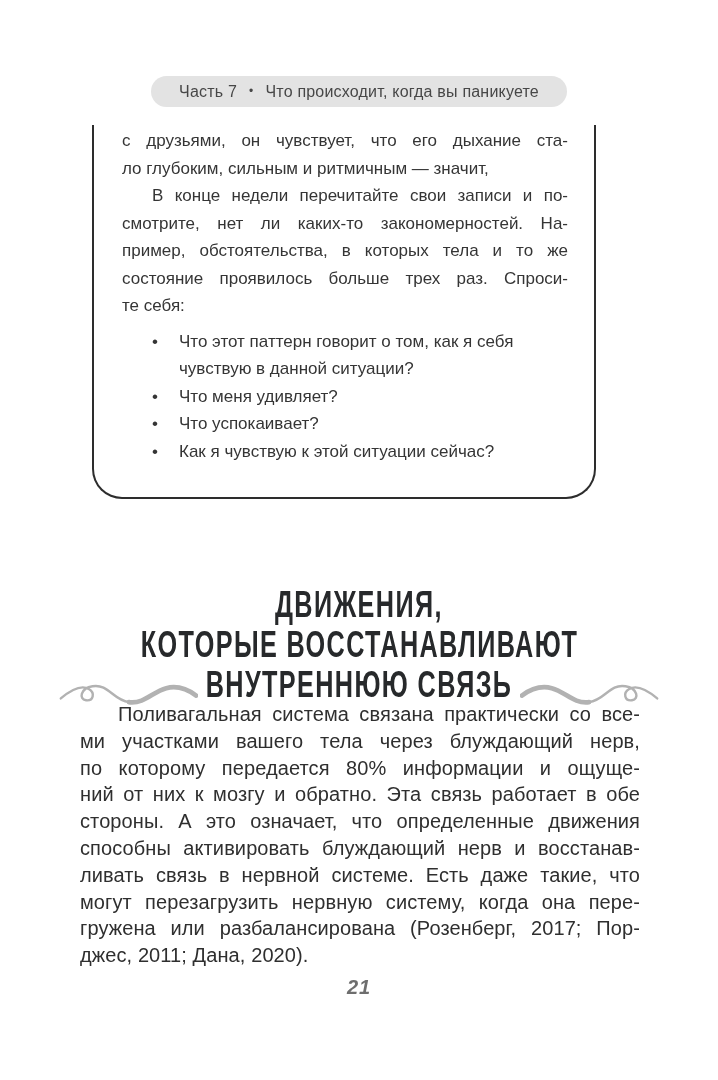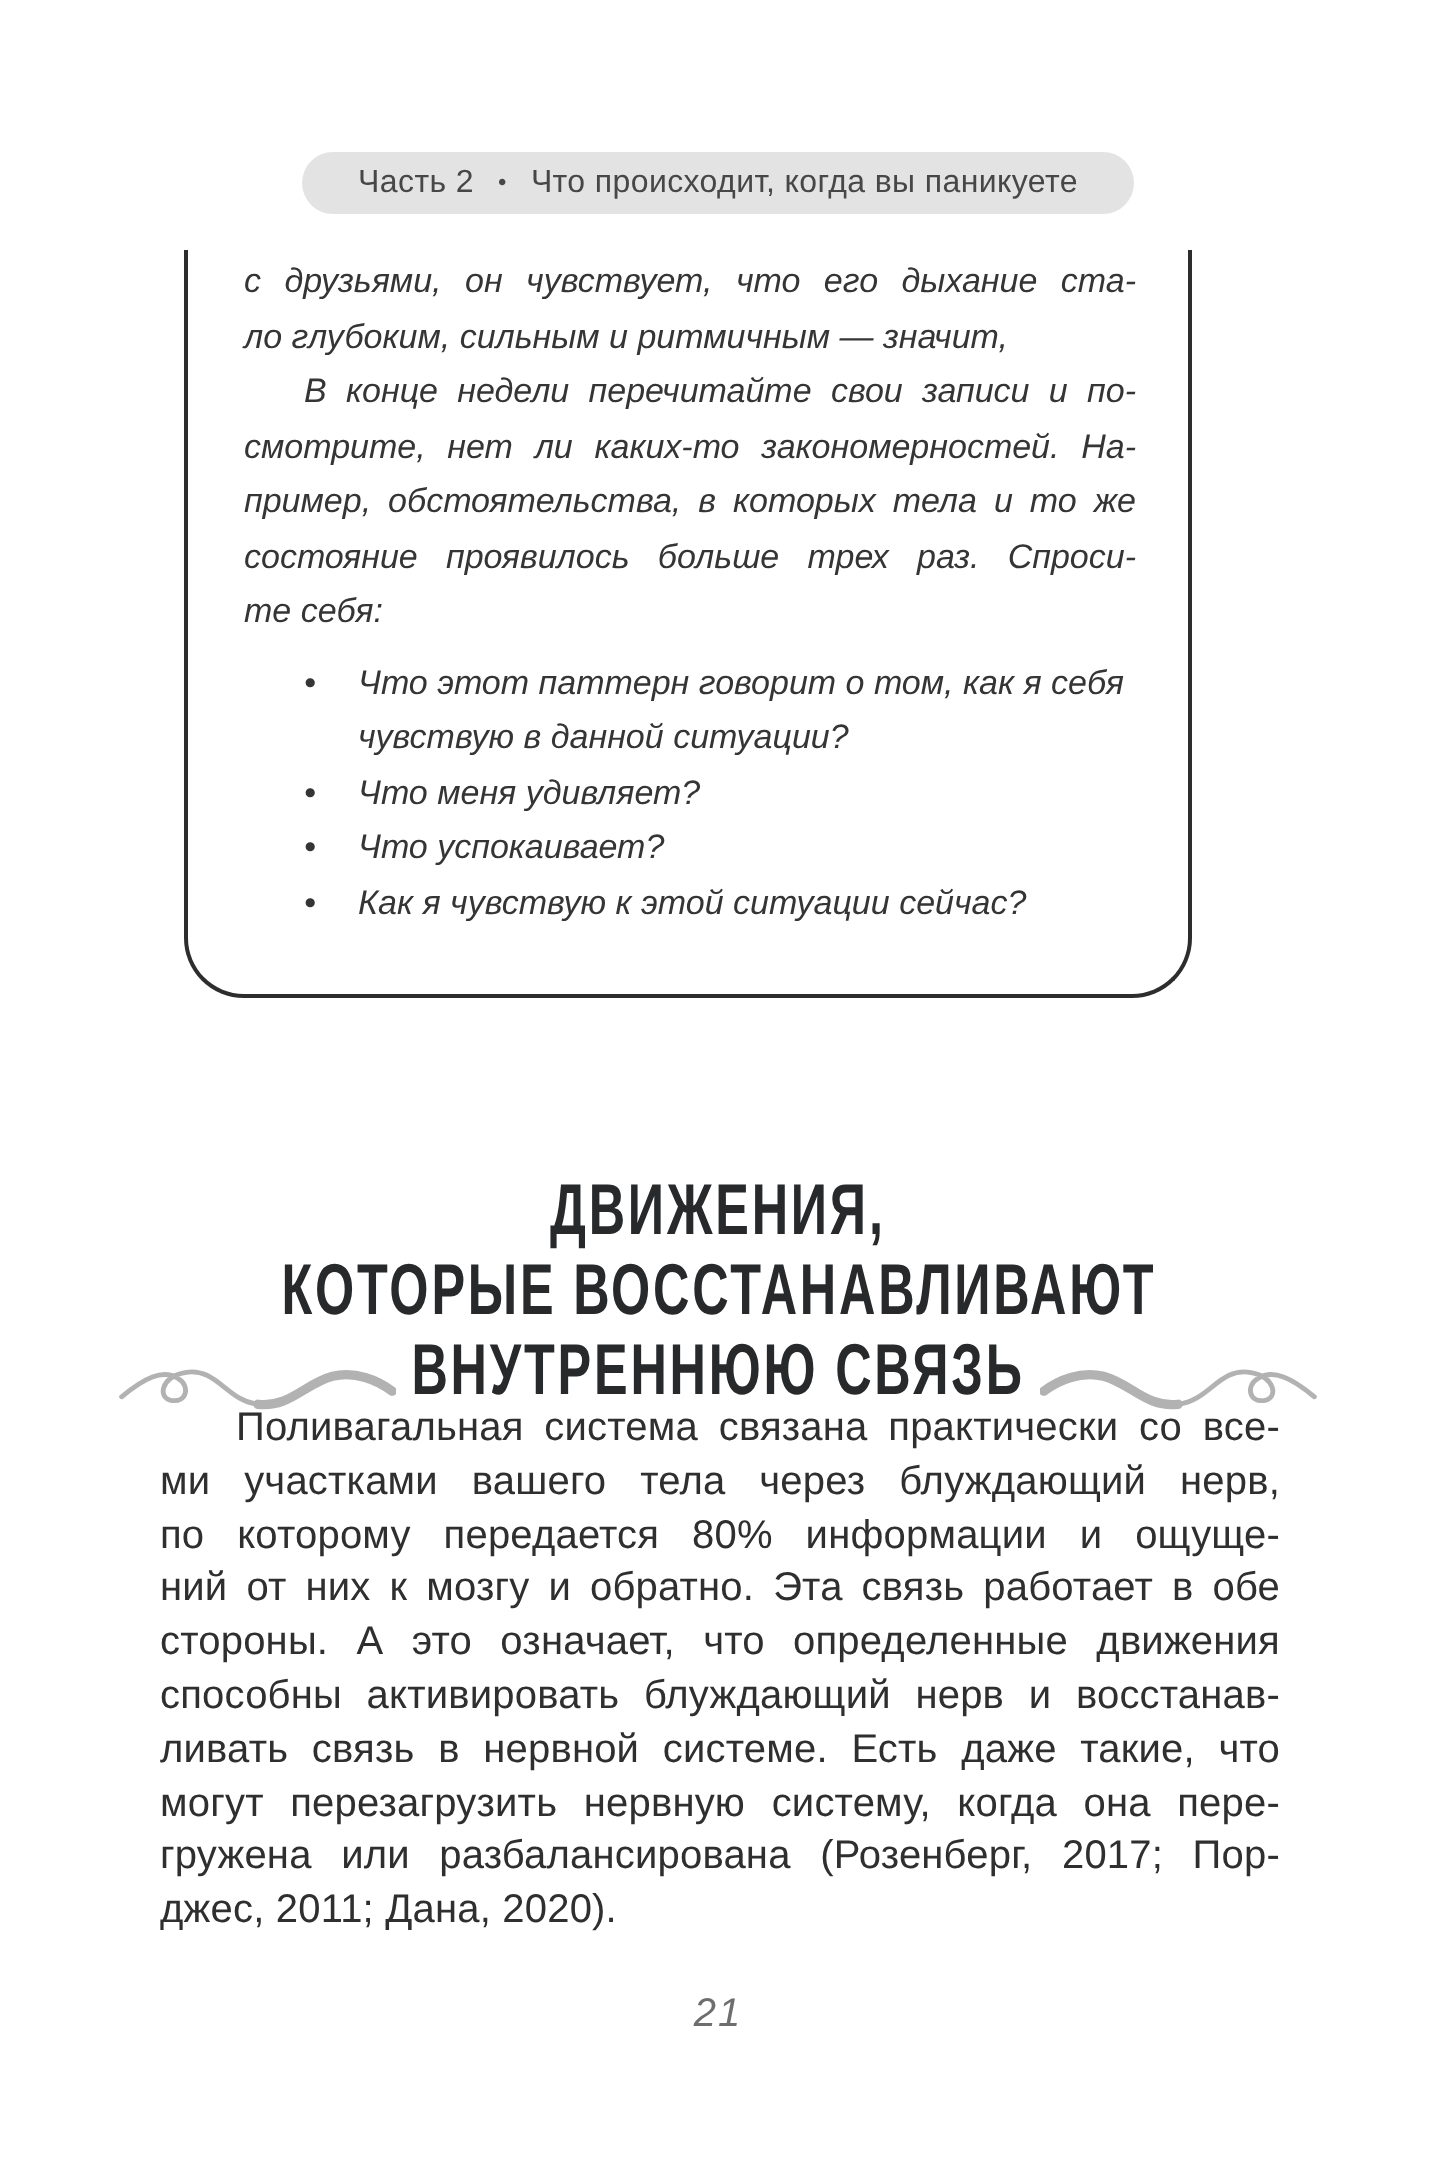--- a/index.html
+++ b/index.html
@@ -33,21 +33,21 @@
 
   
   .callout{
     position:absolute;left:92px;top:125px;width:504px;height:374px;
     box-sizing:border-box;
     border-left:2px solid var(--box-border);
     border-right:2px solid var(--box-border);
     border-bottom:2px solid var(--box-border);
     border-radius:0 0 30px 30px;
     padding:2px 26px 0 28px;
-    font-size:17px;line-height:27.5px;color:var(--box-text);font-style:italic;
+    font-size:17px;line-height:27.5px;color:var(--box-text);
   }
 
   
   .jline{text-align:justify;text-align-last:justify;}
   .plines .jline:last-child{text-align-last:left;}
   .indent-first .jline:first-child{text-indent:30px;}
   .body-text.indent-first .jline:first-child{text-indent:38px;}
 
   .bullets{margin-top:8px;}
   .bullet-item{display:flex;padding-left:30px;}
@@ -70,30 +70,30 @@
   .swirl-right{transform:scaleX(-1);}
 
   
   .body-text{
     position:absolute;left:80px;top:701px;width:560px;
     font-size:20px;line-height:26.8px;letter-spacing:0.1px;
   }
 
   
   .page-footer{position:absolute;top:976px;left:0;right:0;display:flex;justify-content:center;}
-  .page-num{font-style:italic;font-weight:400;font-size:20px;letter-spacing:1px;color:var(--page-num);margin-top:20px;}
+  .page-num{font-style:italic;font-weight:700;font-size:20px;letter-spacing:1px;color:var(--page-num);}
 </style>
 </head>
 <body>
 
 <div class="page">
 
   <header class="running-header">
     <div class="pill">
-      <span>Часть 2</span>
+      <span>Часть 7</span>
       <span class="dot">•</span>
       <span>Что происходит, когда вы паникуете</span>
     </div>
   </header>
 
   <section class="callout">
     <div class="plines">
         <div class="jline">с друзьями, он чувствует, что его дыхание ста-</div>
         <div class="jline">ло глубоким, сильным и ритмичным — значит,</div>
       </div>

